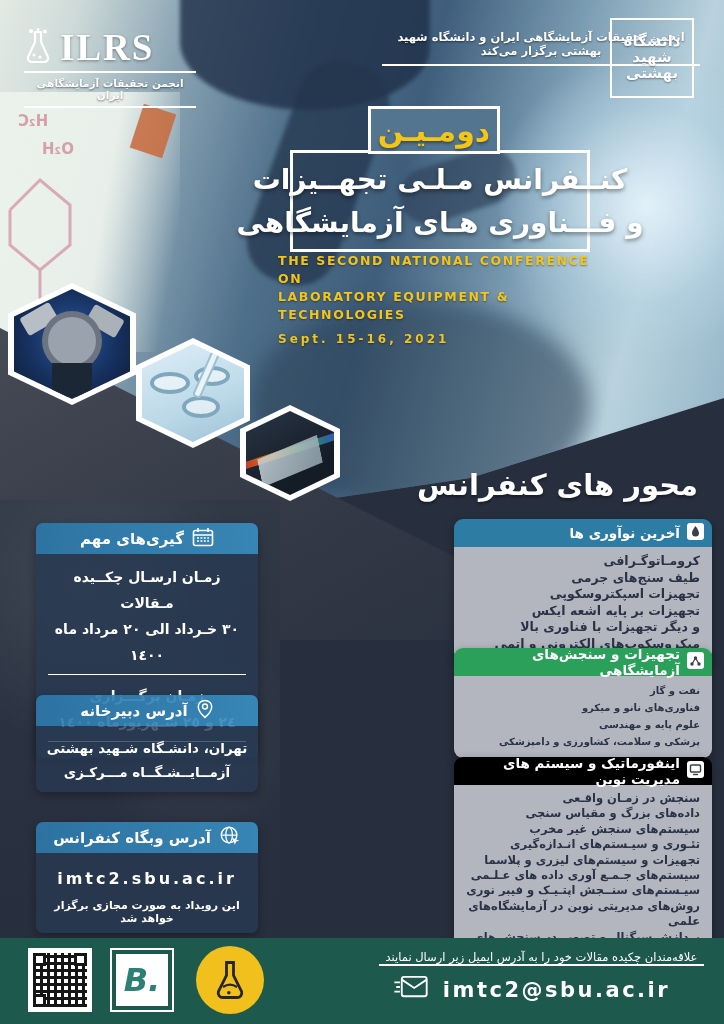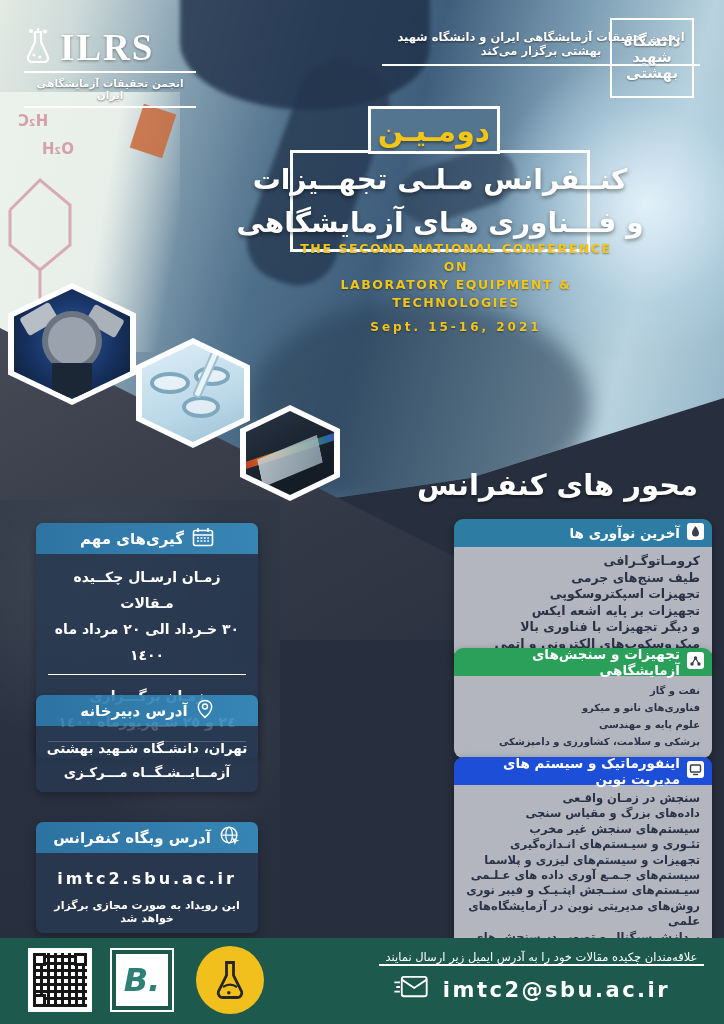--- a/index.html
+++ b/index.html
@@ -64,33 +64,33 @@
     align-items:center;justify-content:center;color:#fff;direction:rtl;line-height:1.05;text-align:center;}
   .sbu div{font-size:15px;font-weight:bold;text-shadow:0 1px 2px rgba(0,0,0,.4);}
 
   
   .ordinal{position:absolute;left:368px;top:106px;width:132px;height:48px;border:3px solid #fff;background:#53758f;
     display:flex;align-items:center;justify-content:center;color:#f3c517;font-size:30px;font-weight:bold;direction:rtl;z-index:5;
     text-shadow:0 2px 3px rgba(0,0,0,.35);}
   .main-title{position:absolute;left:290px;top:150px;width:300px;height:102px;border:3px solid #fff;z-index:4;
     display:flex;flex-direction:column;align-items:center;justify-content:center;direction:rtl;color:#fff;}
   .main-title div{font-size:28px;font-weight:bold;white-space:nowrap;line-height:1.55;text-shadow:0 2px 4px rgba(0,0,0,.45);}
-  .en-block{position:absolute;left:278px;top:240px;width:324px;text-align:center;color:#f3c517;font-weight:bold;z-index:4;margin-left:16px;}
+  .en-block{position:absolute;left:278px;top:252px;width:324px;text-align:left;color:#f3c517;font-weight:bold;z-index:4;}
   .en-block .en{font-size:12.5px;letter-spacing:1.6px;line-height:1.45;text-shadow:0 1px 2px rgba(0,0,0,.4);}
   .en-block .date{font-size:12px;letter-spacing:3px;margin-top:7px;text-shadow:0 1px 2px rgba(0,0,0,.4);}
 
   
   .topics-heading{position:absolute;right:26px;top:468px;direction:rtl;color:#fff;font-size:29px;font-weight:bold;text-shadow:0 2px 3px rgba(0,0,0,.4);}
   .tbox{position:absolute;right:12px;width:258px;border-radius:9px;overflow:hidden;box-shadow:0 3px 8px rgba(0,0,0,.35);}
   .tbox-h{display:flex;direction:rtl;align-items:center;gap:7px;height:28px;padding:0 8px;color:#fff;font-size:13.5px;font-weight:bold;}
   .tbox-h svg{flex:0 0 auto;}
   .tbox-b{background:#b3b6be;direction:rtl;text-align:right;padding:6px 12px 8px;color:#2a3247;font-weight:600;}
   .tbox1{top:519px;} .tbox1 .tbox-h{background:#2d7ca3;} .tbox1 .tbox-b div{font-size:12.5px;line-height:16.6px;}
   .tbox2{top:648px;} .tbox2 .tbox-h{background:#2aa05a;} .tbox2 .tbox-b div{font-size:10px;line-height:17px;}
-  .tbox3{top:757px;} .tbox3 .tbox-h{background:#1d4ed8;} .tbox3 .tbox-b div{font-size:11.5px;line-height:15.4px;}
+  .tbox3{top:757px;} .tbox3 .tbox-h{background:#000000;} .tbox3 .tbox-b div{font-size:11.5px;line-height:15.4px;}
 
   
   .ibox{position:absolute;left:36px;width:222px;border-radius:7px;overflow:hidden;box-shadow:0 3px 8px rgba(0,0,0,.3);}
   .ibox-h{display:flex;direction:rtl;align-items:center;justify-content:center;gap:8px;height:31px;
     background:linear-gradient(90deg,rgba(45,120,170,.92),rgba(56,140,190,.92));color:#fff;font-size:15px;font-weight:bold;}
   .ibox-b{background:rgba(40,58,82,.8);color:#fff;direction:rtl;text-align:center;padding:10px 10px 8px;}
   .ibox1{top:523px;}
   .ibox1 .lbl{font-size:14px;font-weight:bold;line-height:26px;}
   .ibox1 .sep{border-bottom:1.5px solid #fff;margin:6px 2px 8px;}
   .ibox2{top:695px;}

